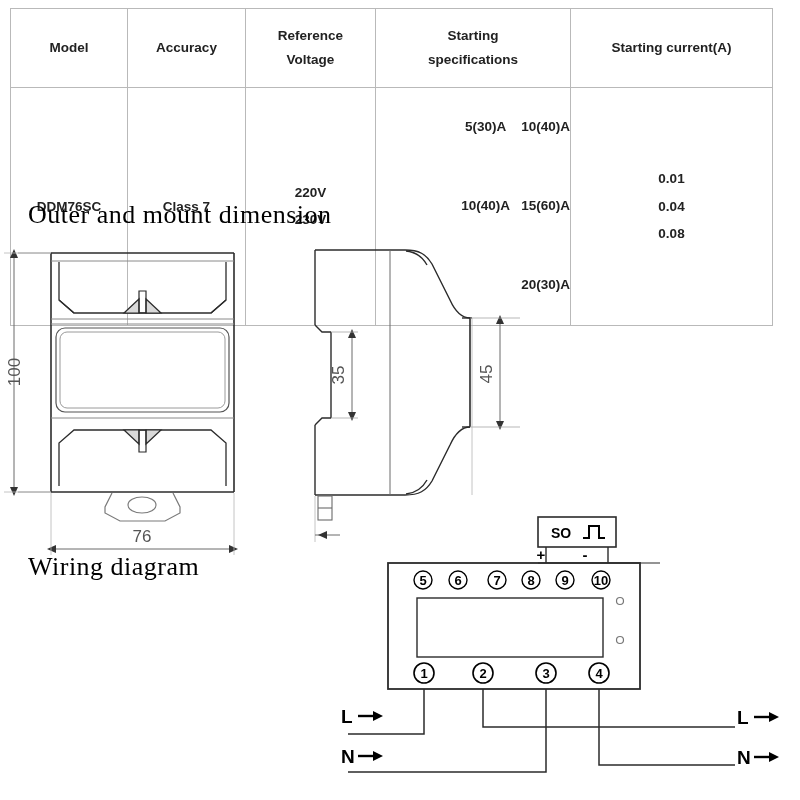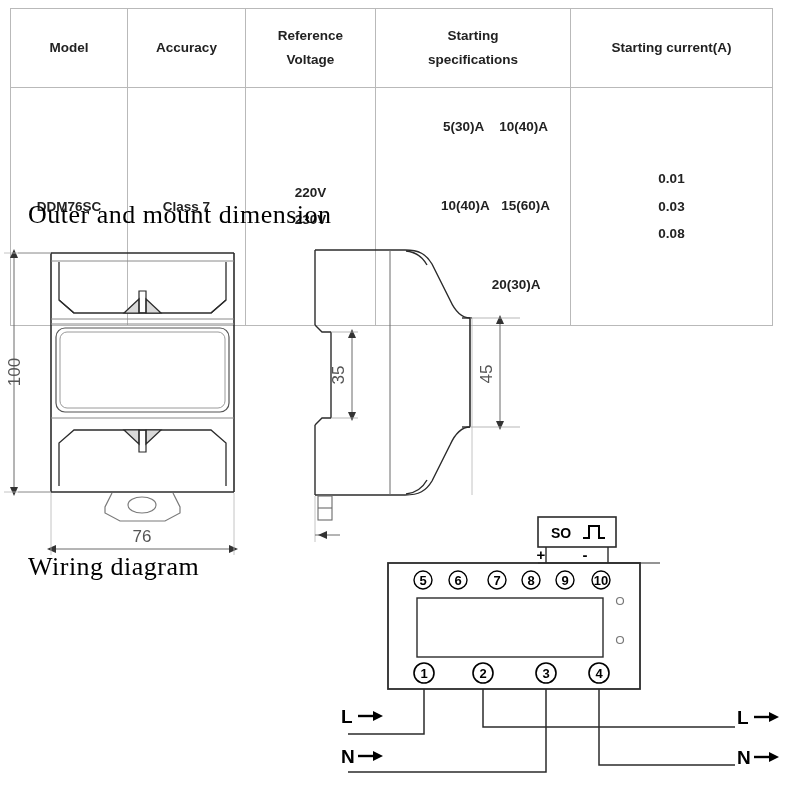--- a/index.html
+++ b/index.html
@@ -40,20 +40,21 @@
   .col-model   { width: 117px; }
   .col-acc     { width: 118px; }
   .col-volt    { width: 130px; }
   .col-curr    { width: 195px; }
   .col-start   { width: 202px; }
 
   .two-line span { display: block; }
   .curr-grid {
     display: block;
     line-height: 1.95;
+    text-align: right;
   }
   .curr-grid .crow { display: block; white-space: pre; }
   .start-list span { display: block; line-height: 2.05; }
   .volt-list span { display: block; line-height: 2.0; }
 
   
   .section-heading {
     position: absolute;
     font-family: Liberation Serif, serif;
     font-size: 26px;
@@ -155,21 +156,21 @@
           <span class="crow">
             <span>10(40)A</span><span>&nbsp;&nbsp;&nbsp;</span><span>15(60)A</span>
           </span>
           <span class="crow">
             <span>&nbsp;&nbsp;&nbsp;&nbsp;&nbsp;&nbsp;&nbsp;&nbsp;&nbsp;&nbsp;&nbsp;</span><span>20(30)A</span>
           </span>
         </span>
       </td>
       <td class="start-list">
         <span>0.01</span>
-        <span>0.03</span>
+        <span>0.04</span>
         <span>0.08</span>
       </td>
     </tr>
   </tbody>
 </table>
 
 <div class="section-heading" id="heading-outer">Outer and mount dimension</div>
 
 <div class="section-heading" id="heading-wiring">Wiring diagram</div>
 

